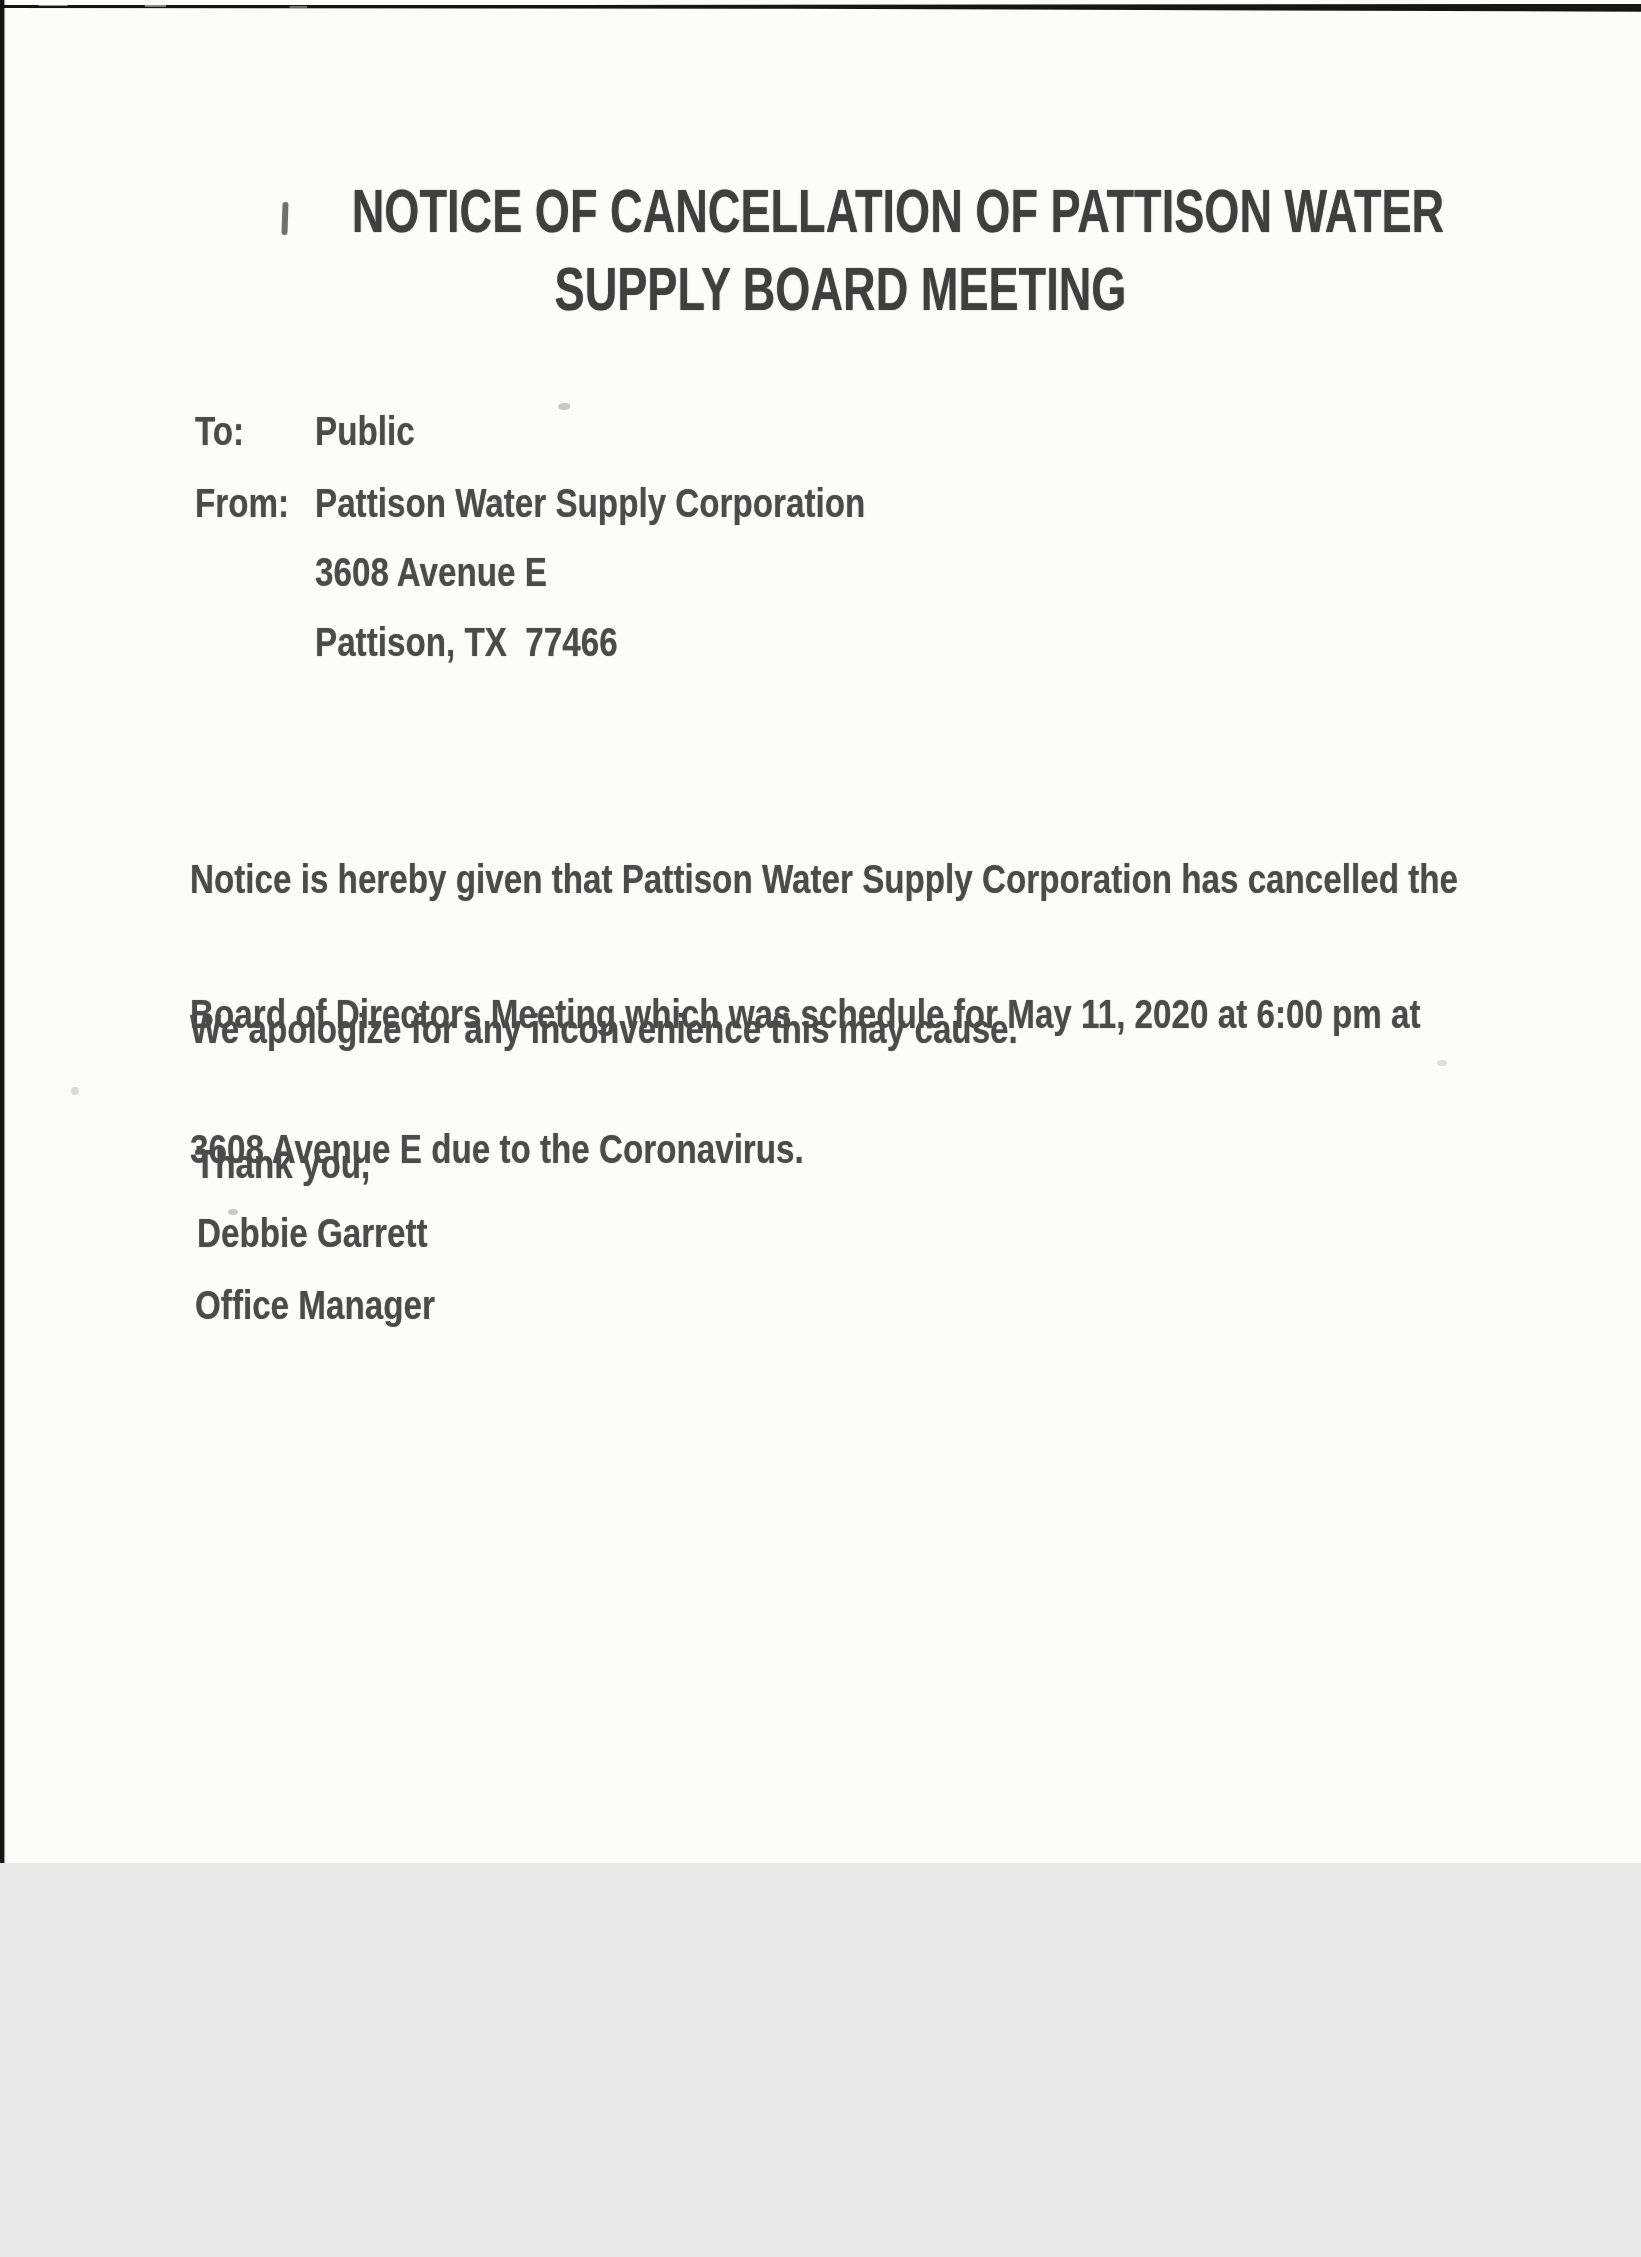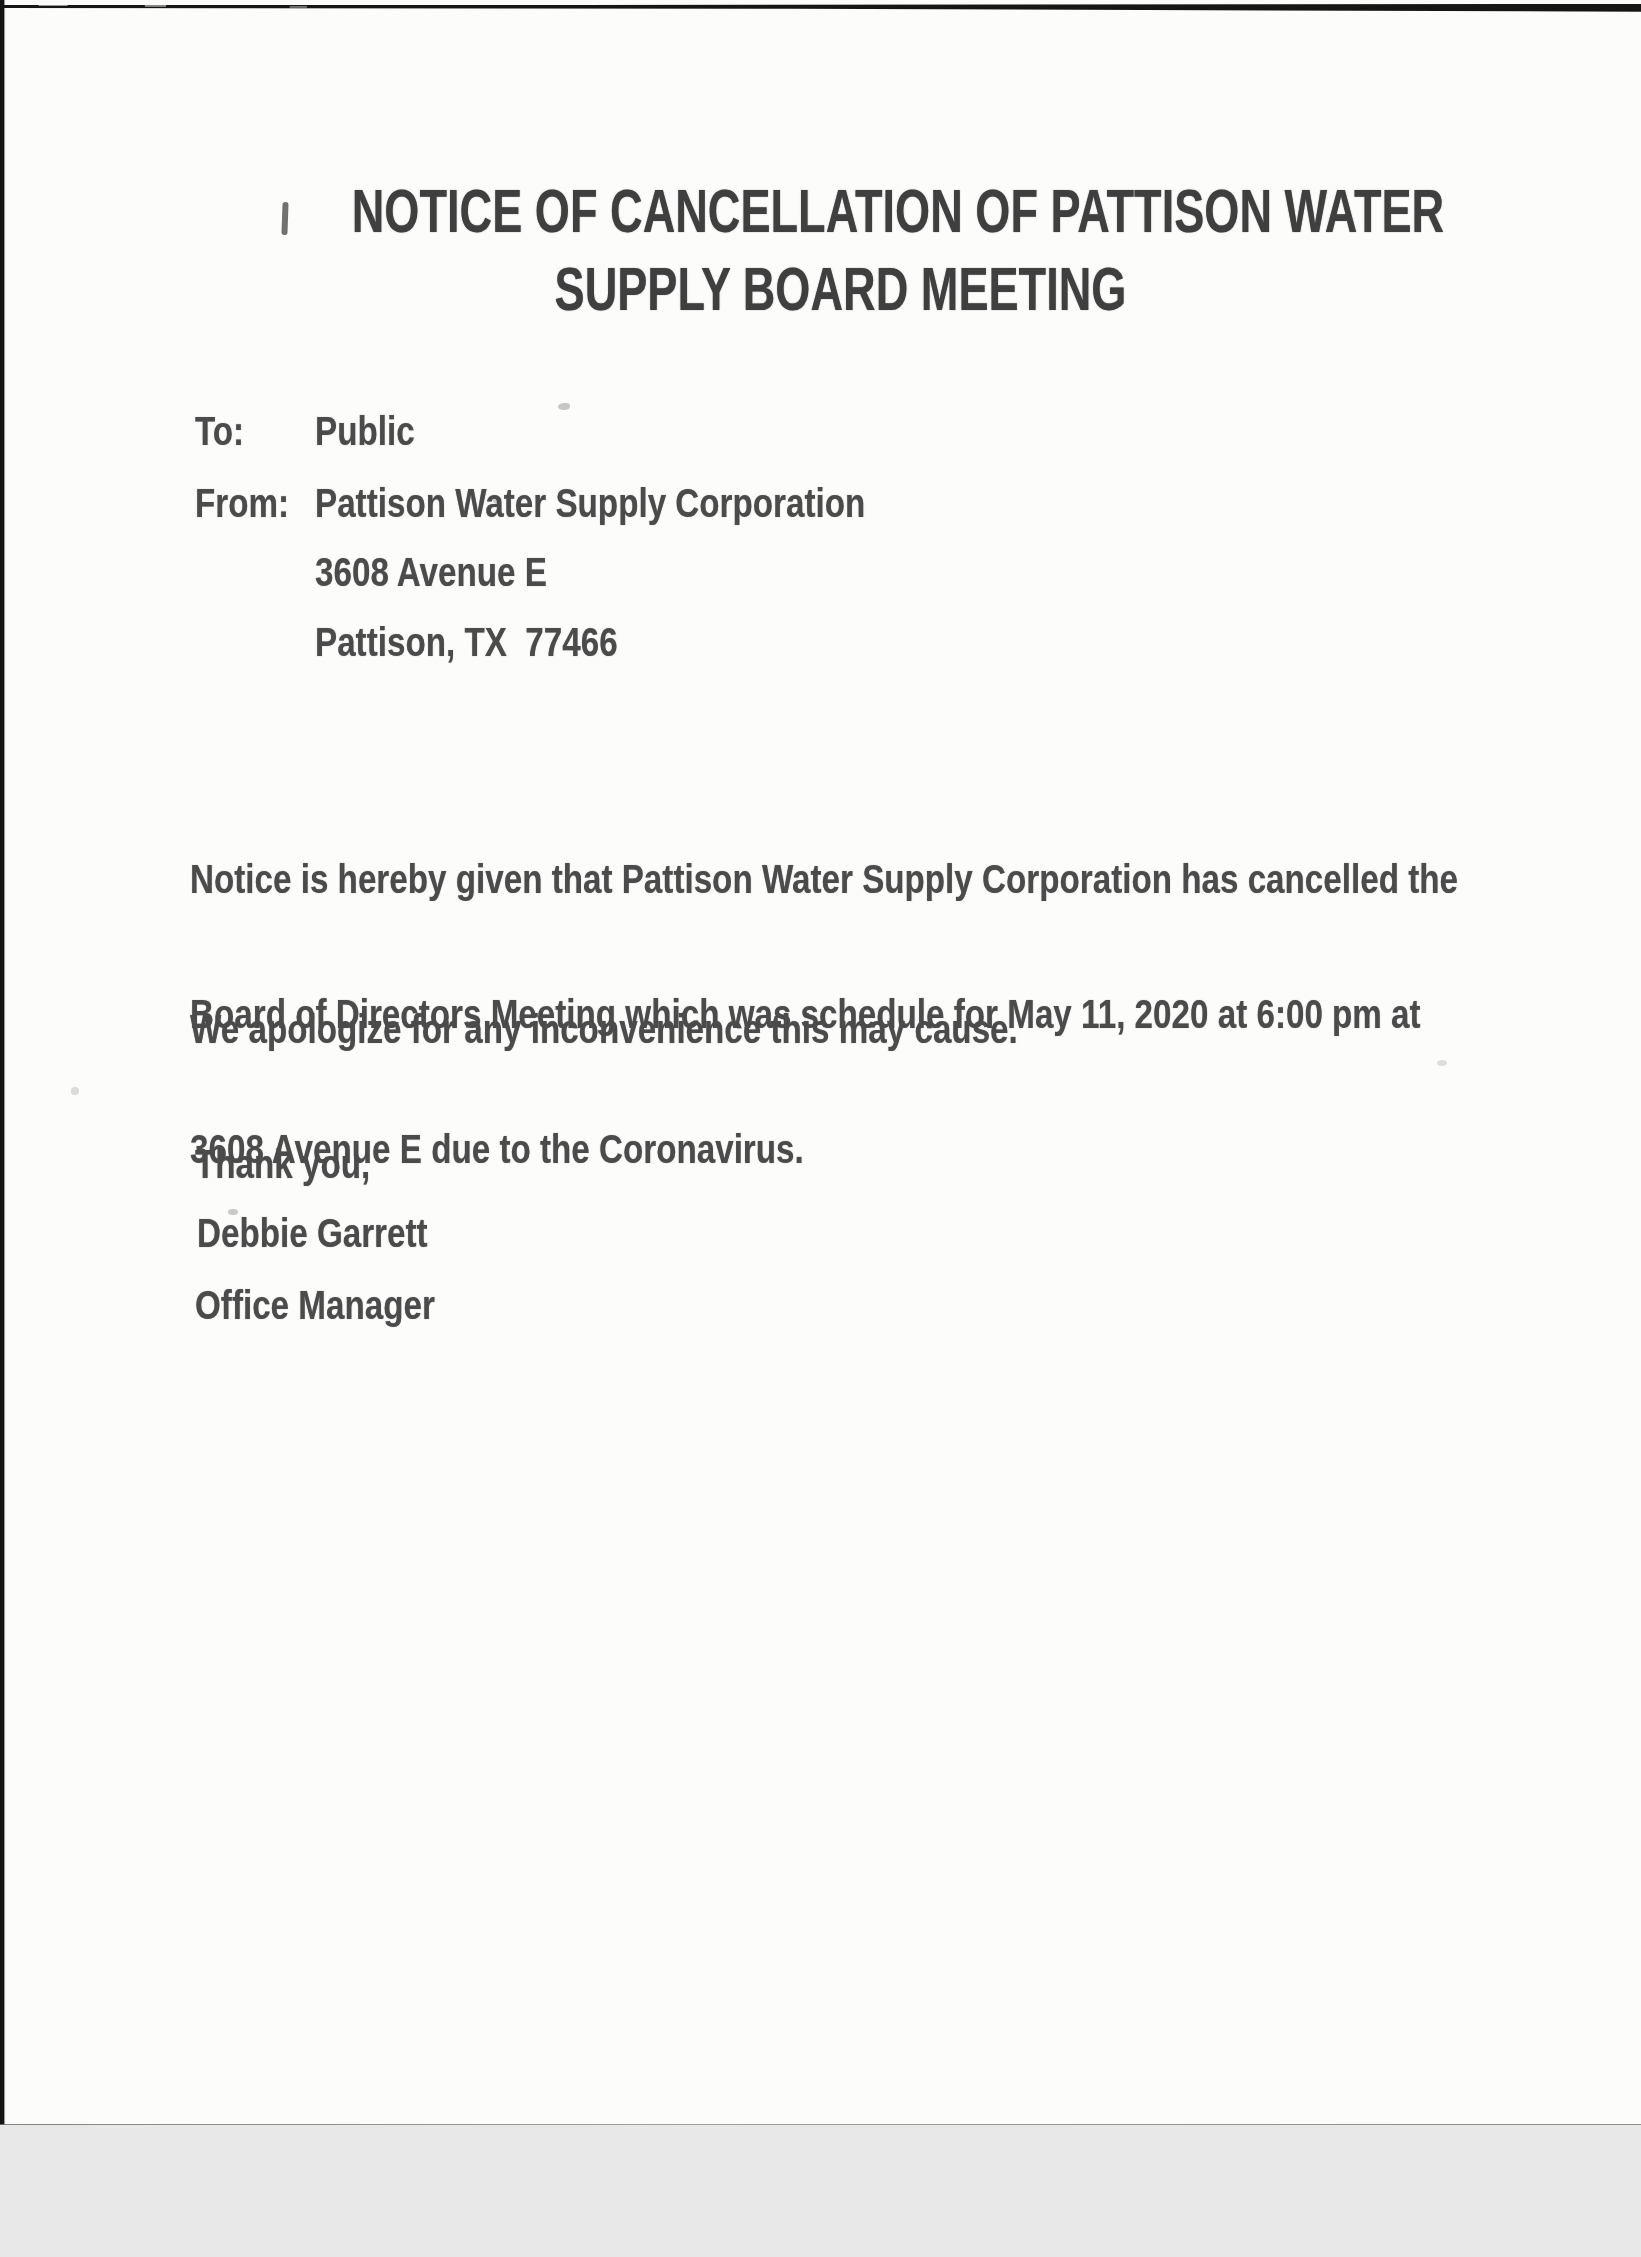--- a/index.html
+++ b/index.html
@@ -3,21 +3,21 @@
 <meta charset="utf-8">
 <style>
   html, body {
     margin: 0;
     padding: 0;
     background: #e8e8e8;
   }
   .page {
     position: relative;
     width: 1641px;
-    height: 2125px;
+    height: 1863px;
     background: #fcfcfb;
     overflow: hidden;
     font-family: "Liberation Sans", "DejaVu Sans", sans-serif;
   }
   
   .scan-top-edge {
     position: absolute;
     top: 0; left: 0;
     width: 1641px; height: 9.7px;
     pointer-events: none;

